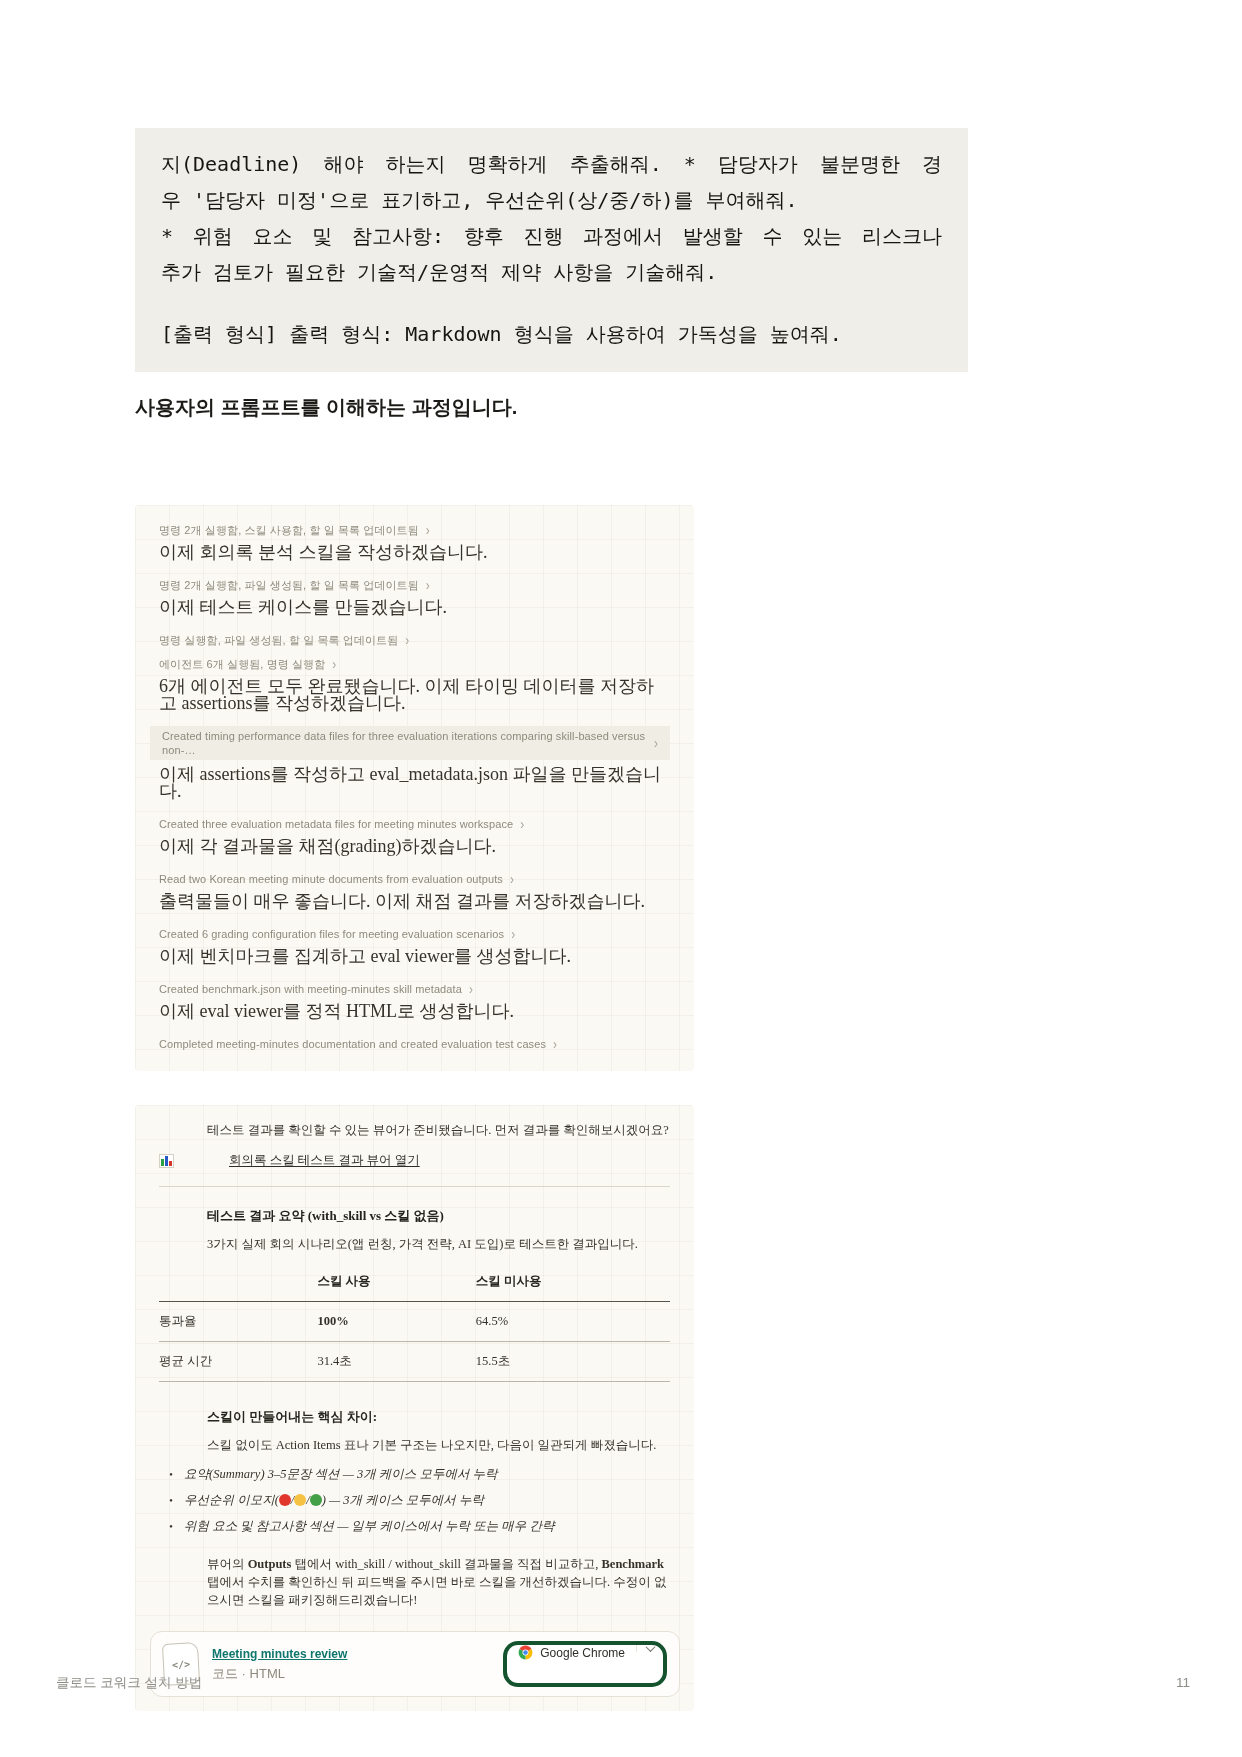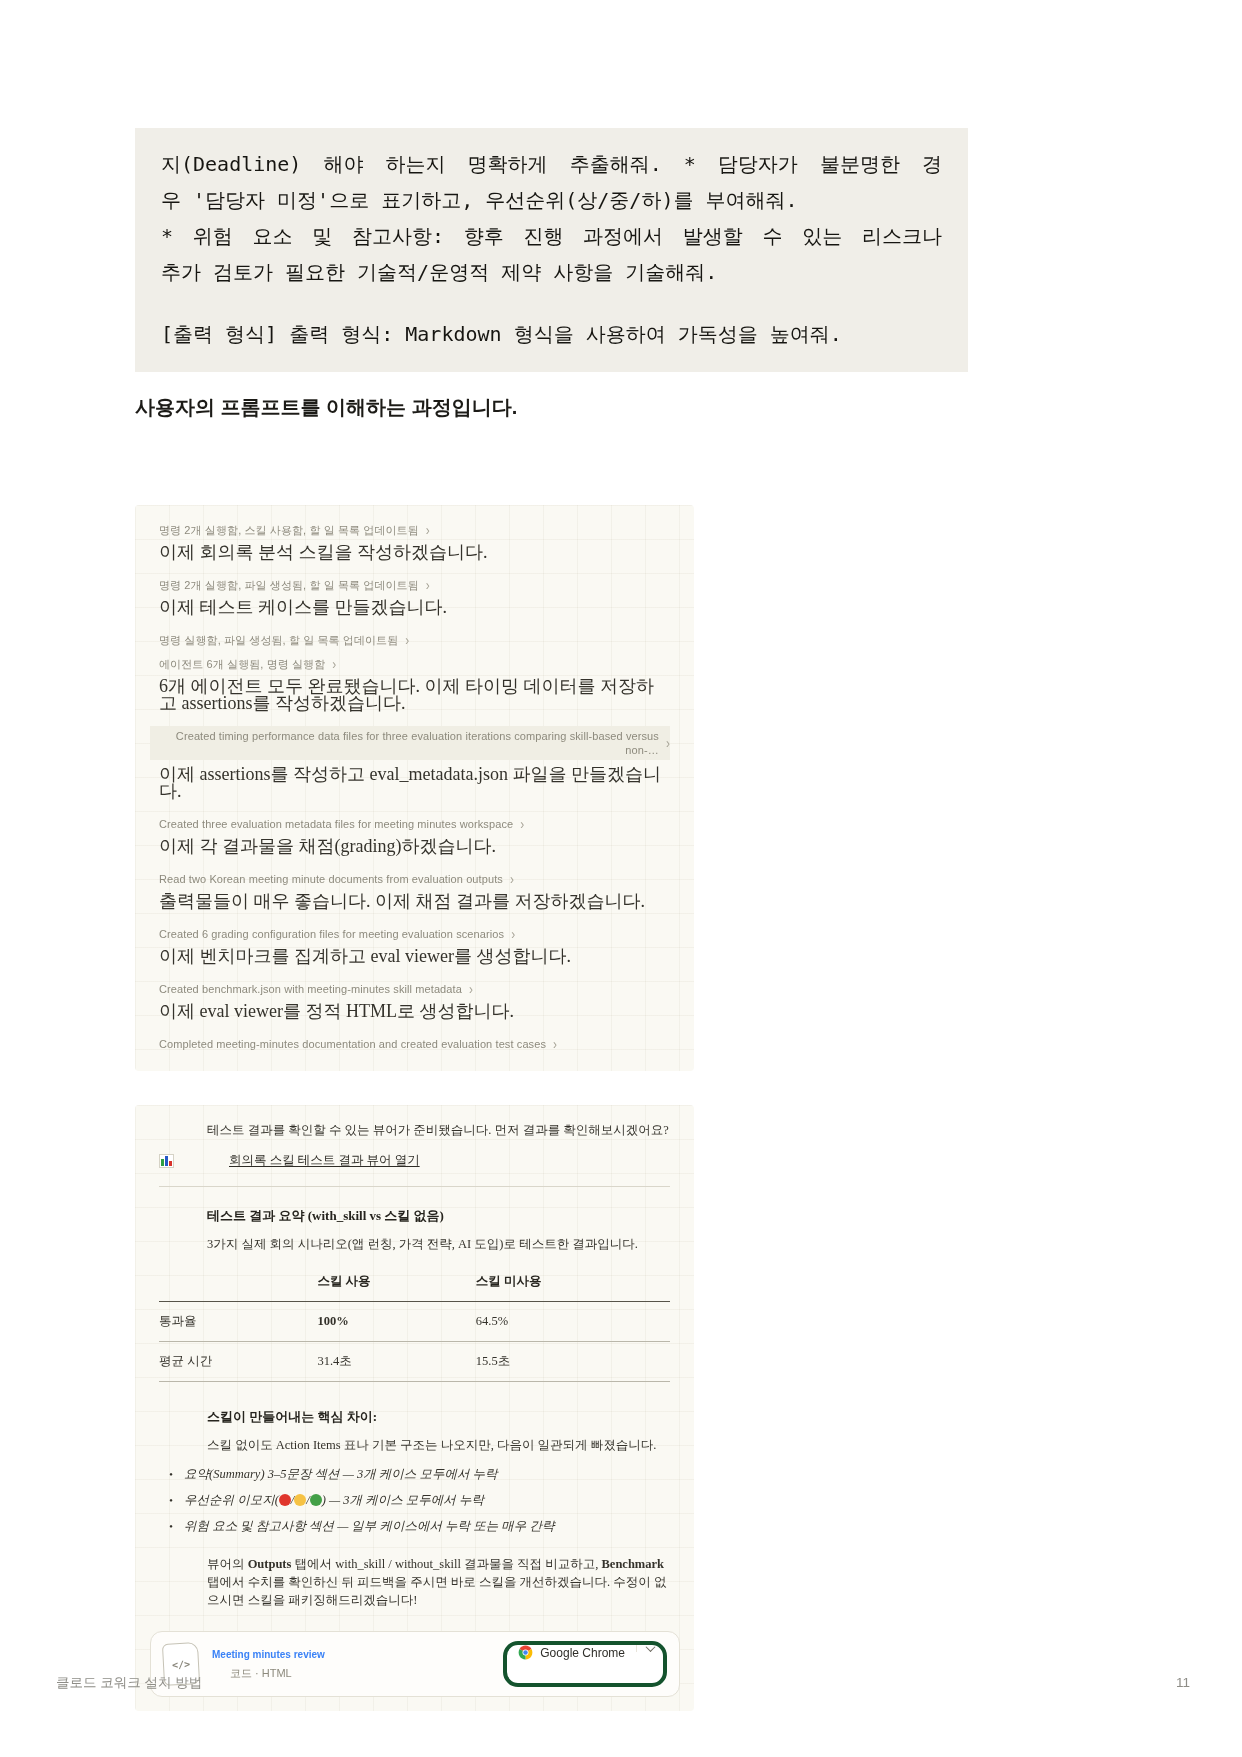--- a/index.html
+++ b/index.html
@@ -52,21 +52,21 @@
 
   
   .log-entry { margin-bottom: 1px; }
   .cap-row { display: block; margin-bottom: 6px; cursor: pointer; }
   .cap-inner {
     display: inline-flex; align-items: center; gap: 7px;
     font-size: 11px; line-height: 14px; color: #8d8a7d;
     letter-spacing: 0.1px;
   }
   .log-entry.hl .cap-inner {
-    background: #f0eee4; border-radius: 0; padding: 3px 0; margin-left: -9px; text-align: right;
+    background: #f0eee4; border-radius: 0; padding: 3px 12px; margin-left: -9px;
   }
   .chev { color: #a6a396; font-size: 12px; line-height: 1; transform: scaleY(1.15); }
   .msg {
     font-family: "Liberation Serif", serif;
     font-size: 18px; line-height: 17px; color: #34322b;
     margin-bottom: 14px;
   }
 
   
   .serif { font-family: "Liberation Serif", serif; padding-left: 48px; }
@@ -137,22 +137,22 @@
     cursor: pointer;
   }
   .doc-icon {
     width: 36px; height: 42px; flex: 0 0 auto;
     border: 1.5px solid #c6c3b6; border-radius: 6px 10px 8px 6px;
     background: #fff; transform: rotate(-3deg);
     display: flex; align-items: center; justify-content: center;
     color: #8a877c; font-family: "DejaVu Sans Mono", monospace; font-size: 10px; font-weight: 700;
   }
   .file-meta { flex: 1 1 auto; }
-  .file-title { font-size: 10px; font-weight: 700; color: #3b82f6; line-height: 16px; }
-  .file-sub { font-size: 11px; color: #8d8a7d; margin-top: 3px; margin-left: 18px; }
+  .file-title { font-size: 12px; font-weight: 700; color: #0f766e; line-height: 16px; text-decoration: underline; }
+  .file-sub { font-size: 13px; color: #8d8a7d; margin-top: 3px; }
   .open-btn {
     display: flex; align-items: flex-start; background: #fff;
     border: 4px solid #14532d; border-radius: 15px; height: 46px; overflow: hidden;
   }
   .open-main { display: flex; align-items: center; gap: 7px; padding: 0 11px; cursor: pointer; }
   .open-label { font-size: 12px; color: #2f2e29; white-space: nowrap; }
   .open-caret {
     display: flex; align-items: center; justify-content: center;
     width: 27px; border-left: 1px solid #e8e5da; cursor: pointer;
   }

